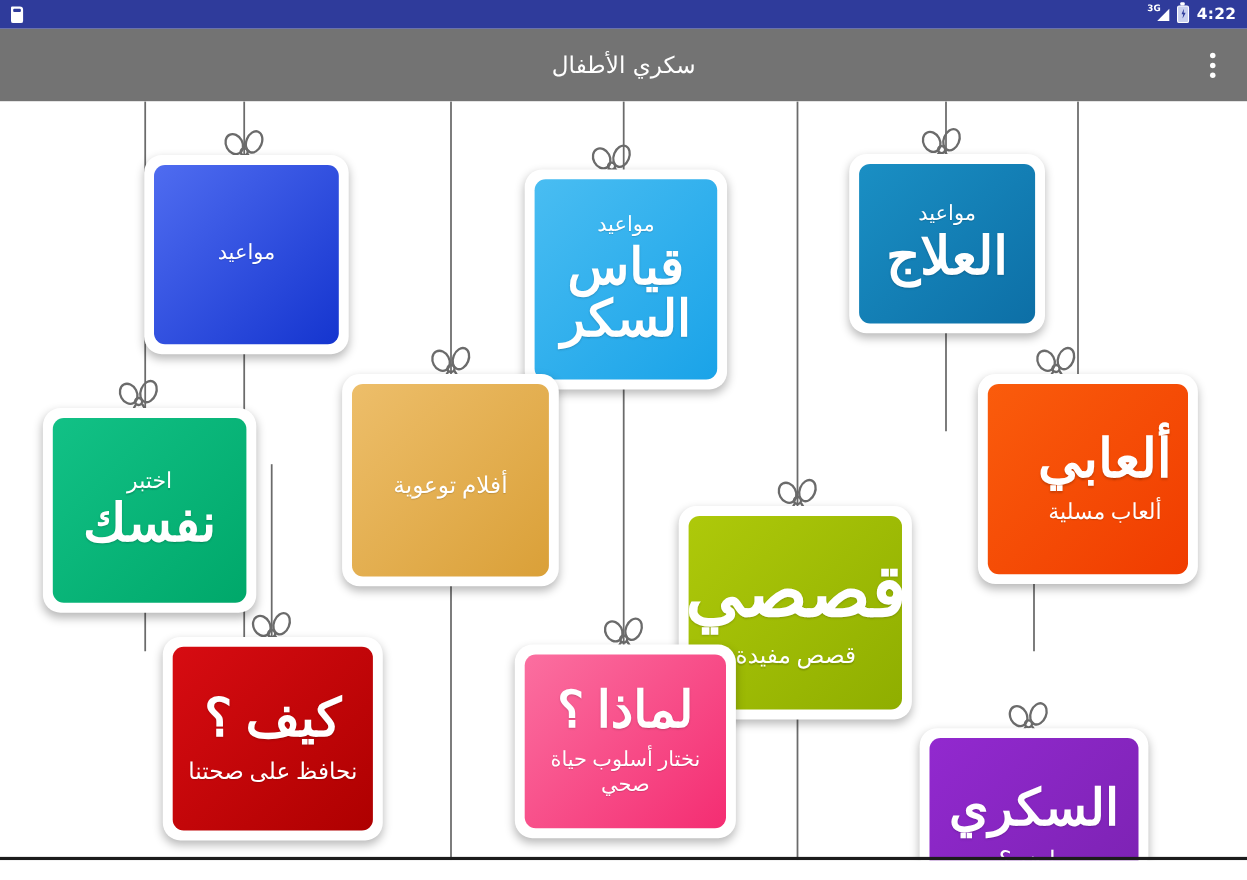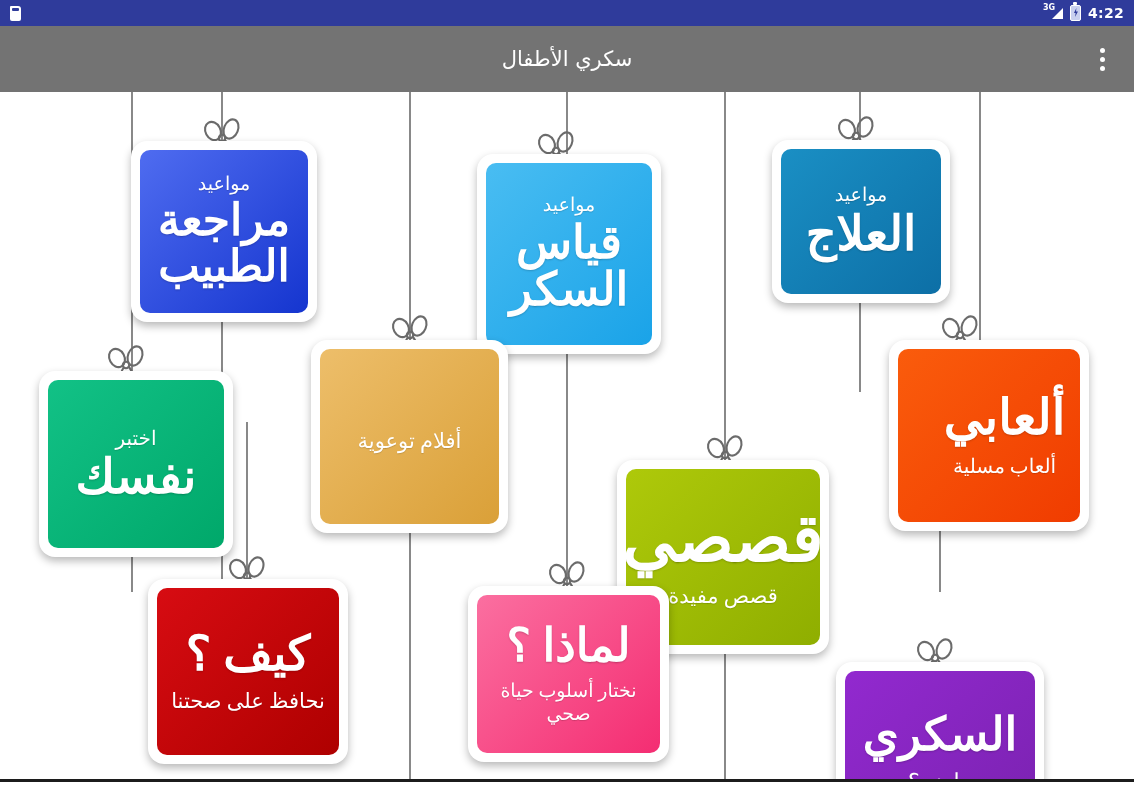--- a/index.html
+++ b/index.html
@@ -317,22 +317,20 @@
             <circle cx="0" cy="1" r="3.2"></circle>
             <path d="M -2 3 C -8 12 -6 20 1 25"></path>
             <path d="M 3 3 C 9 11 8 19 3 25"></path>
           </g>
         </g>
     </svg>
     <div id="cards-layer">
         <div class="card" style="left: 131px; top: 49px; width: 186px; height: 181px;">
           <div class="card-inner order-small-first" style="background: linear-gradient(135deg, rgb(79, 108, 240) 0%, rgb(21, 53, 207) 100%);">
             <div class="ttl-small" style="font-size: 19px;">مواعيد</div>
-            <div class="ttl-big" style="font-size: 44px;">مراجعة
-الطبيب</div>
           </div>
         </div>
         <div class="card" style="left: 477px; top: 62px; width: 184px; height: 200px;">
           <div class="card-inner order-small-first" style="background: linear-gradient(135deg, rgb(73, 189, 242) 0%, rgb(26, 163, 232) 100%);">
             <div class="ttl-small" style="font-size: 19px;">مواعيد</div>
             <div class="ttl-big" style="font-size: 46px;">قياس
 السكر</div>
           </div>
         </div>
         <div class="card" style="left: 772px; top: 48px; width: 178px; height: 163px;">

